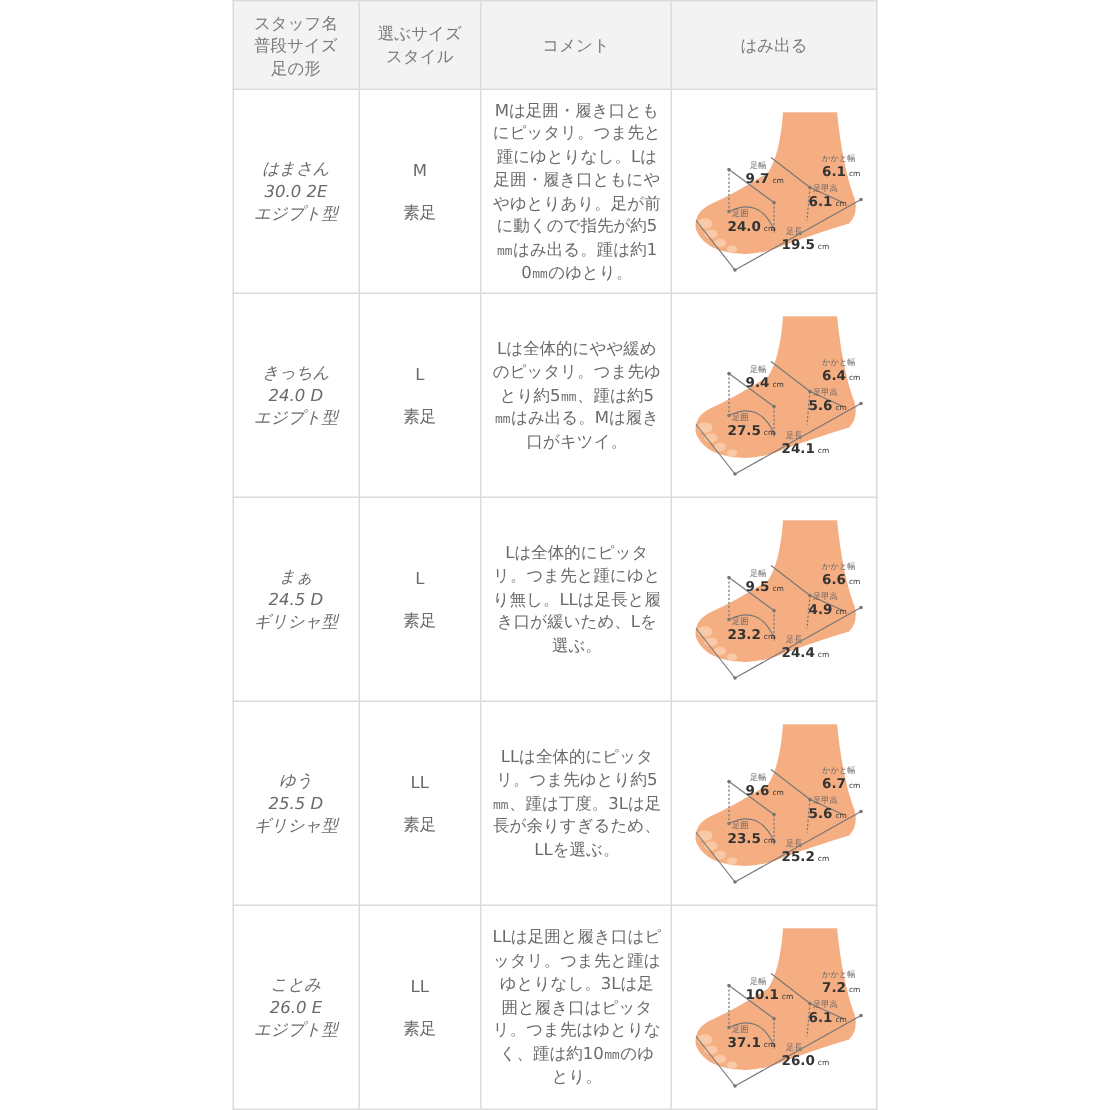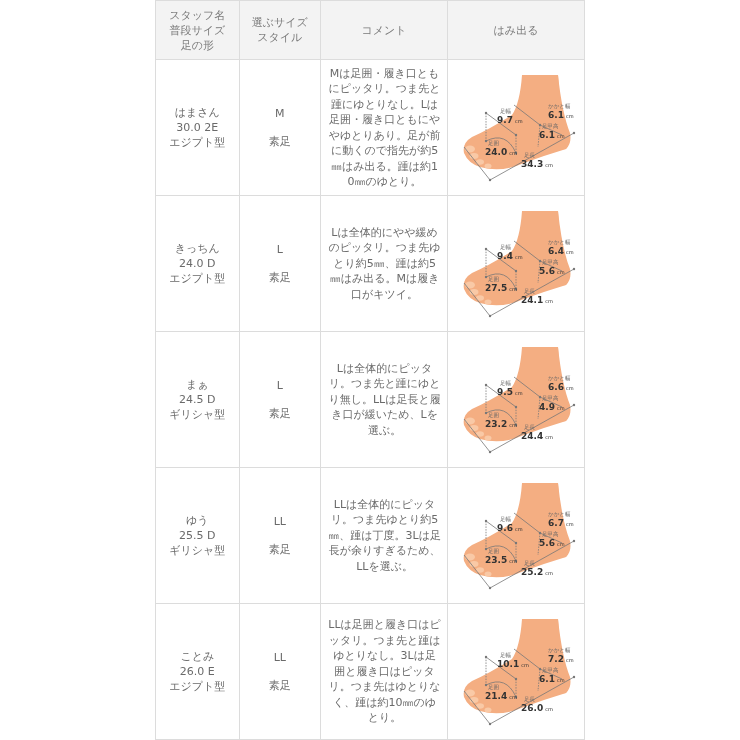--- a/index.html
+++ b/index.html
@@ -33,21 +33,21 @@
     font-size: 11px;
     line-height: 15px;
     height: 58px;
   }
   .table td { height: 135px; font-size: 11px; }
   .col-staff { width: 83px; }
   .col-size { width: 81px; }
   .col-comment { width: 126px; }
   .col-foot { width: 136px; }
 
-  .staff-cell div { line-height: 15px; }
+  .staff-cell div { line-height: 15px; font-style: italic; }
   .size-cell .size { margin-bottom: 14px; }
   .comment-cell {
     text-align: right;
     padding: 0 6px 0 7px !important;
     font-size: 10.5px;
     line-height: 15.5px;
     word-break: break-all;
   }
 
   .foot-wrap {
@@ -154,21 +154,21 @@
         <span class="lbl" style="left:98px;top:40px;">かかと幅</span>
         <span class="val" style="left:98px;top:47px;"><span>6.1</span><span class="unit">cm</span></span>
 
         <span class="lbl" style="left:92px;top:60px;">足甲高</span>
         <span class="val" style="left:89px;top:67px;"><span>6.1</span><span class="unit">cm</span></span>
 
         <span class="lbl" style="left:38px;top:77px;">足囲</span>
         <span class="val" style="left:35px;top:84px;"><span>24.0</span><span class="unit">cm</span></span>
 
         <span class="lbl" style="left:74px;top:89px;">足長</span>
-        <span class="val" style="left:71px;top:96px;"><span>34.3</span><span class="unit">cm</span></span>
+        <span class="val" style="left:71px;top:96px;"><span>19.5</span><span class="unit">cm</span></span>
       </div>
     </td>
   </tr>
 
   <tr>
     <td class="staff-cell">
       <div>きっちん</div>
       <div>24.0 D</div>
       <div>エジプト型</div>
     </td>
@@ -411,21 +411,21 @@
         <span class="lbl" style="left:50px;top:45px;">足幅</span>
         <span class="val" style="left:47px;top:52px;"><span>10.1</span><span class="unit">cm</span></span>
 
         <span class="lbl" style="left:98px;top:40px;">かかと幅</span>
         <span class="val" style="left:98px;top:47px;"><span>7.2</span><span class="unit">cm</span></span>
 
         <span class="lbl" style="left:92px;top:60px;">足甲高</span>
         <span class="val" style="left:89px;top:67px;"><span>6.1</span><span class="unit">cm</span></span>
 
         <span class="lbl" style="left:38px;top:77px;">足囲</span>
-        <span class="val" style="left:35px;top:84px;"><span>21.4</span><span class="unit">cm</span></span>
+        <span class="val" style="left:35px;top:84px;"><span>37.1</span><span class="unit">cm</span></span>
 
         <span class="lbl" style="left:74px;top:89px;">足長</span>
         <span class="val" style="left:71px;top:96px;"><span>26.0</span><span class="unit">cm</span></span>
       </div>
     </td>
   </tr>
 </tbody>
 </table>
 
 </body></html>

